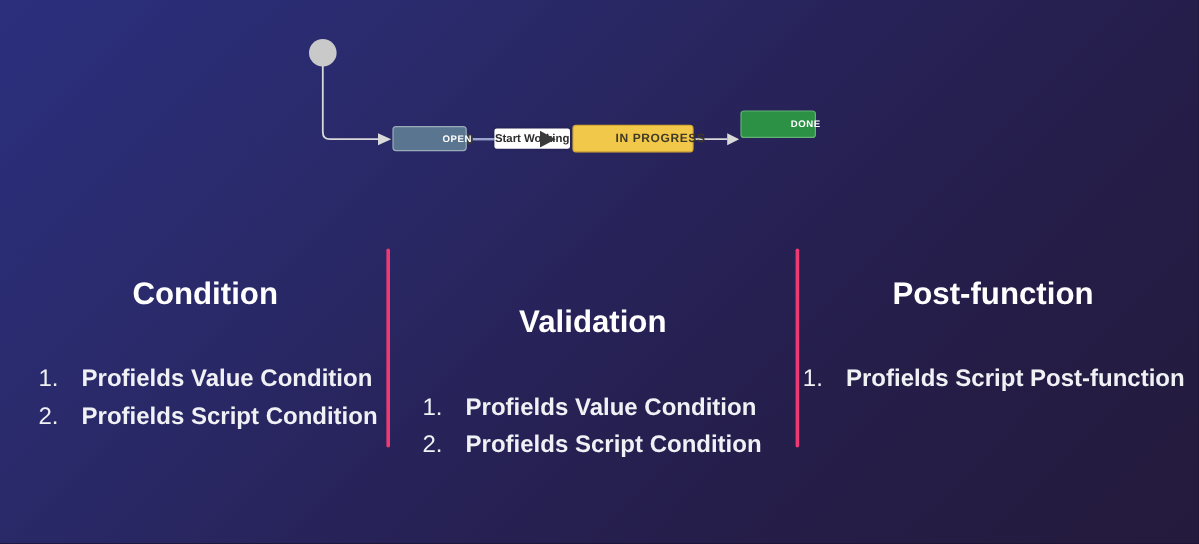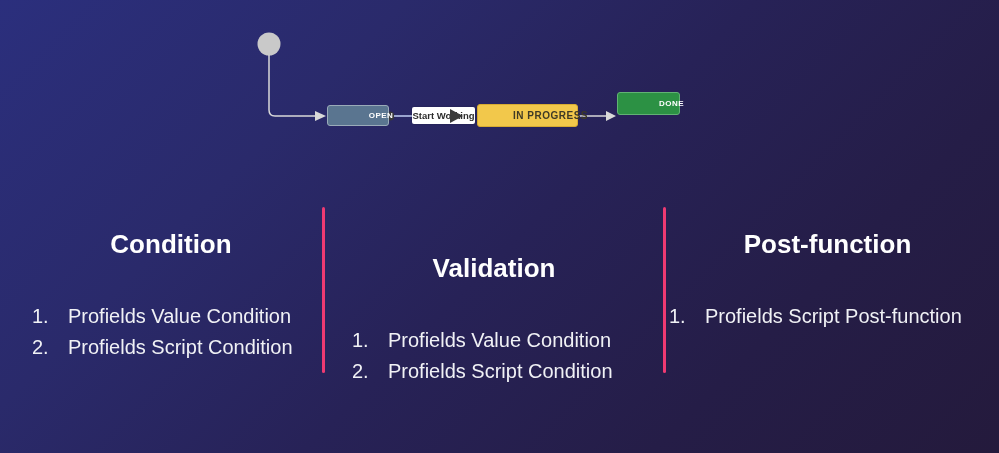--- a/index.html
+++ b/index.html
@@ -31,21 +31,21 @@
   .col h2{margin:0;font-size:26px;line-height:26px;font-weight:bold;text-align:center;color:#ffffff;}
   .col-1{left:20px;width:302px;}
   .col-2{left:325px;width:338px;margin-top:24px;}
   .col-3{left:661px;width:333px;}
   .list{margin-top:44px;}
   .col-1 .list{padding-left:12px;}
   .col-2 .list{padding-left:27px;}
   .col-3 .list{padding-left:8px;}
   .item{display:flex;font-size:20px;line-height:31px;}
   .item .num{width:24px;flex:none;}
-  .item .txt{padding-left:12px;white-space:nowrap;}
+  .item .txt{padding-left:12px;white-space:nowrap;font-weight:bold;}
 </style>
 </head>
 <body>
 
 <div class="stage">
 
   <svg class="connectors" width="999" height="453" viewBox="0 0 999 453">
 
     <circle cx="269" cy="44" r="11.5" fill="#c9c9c9"></circle>
 

